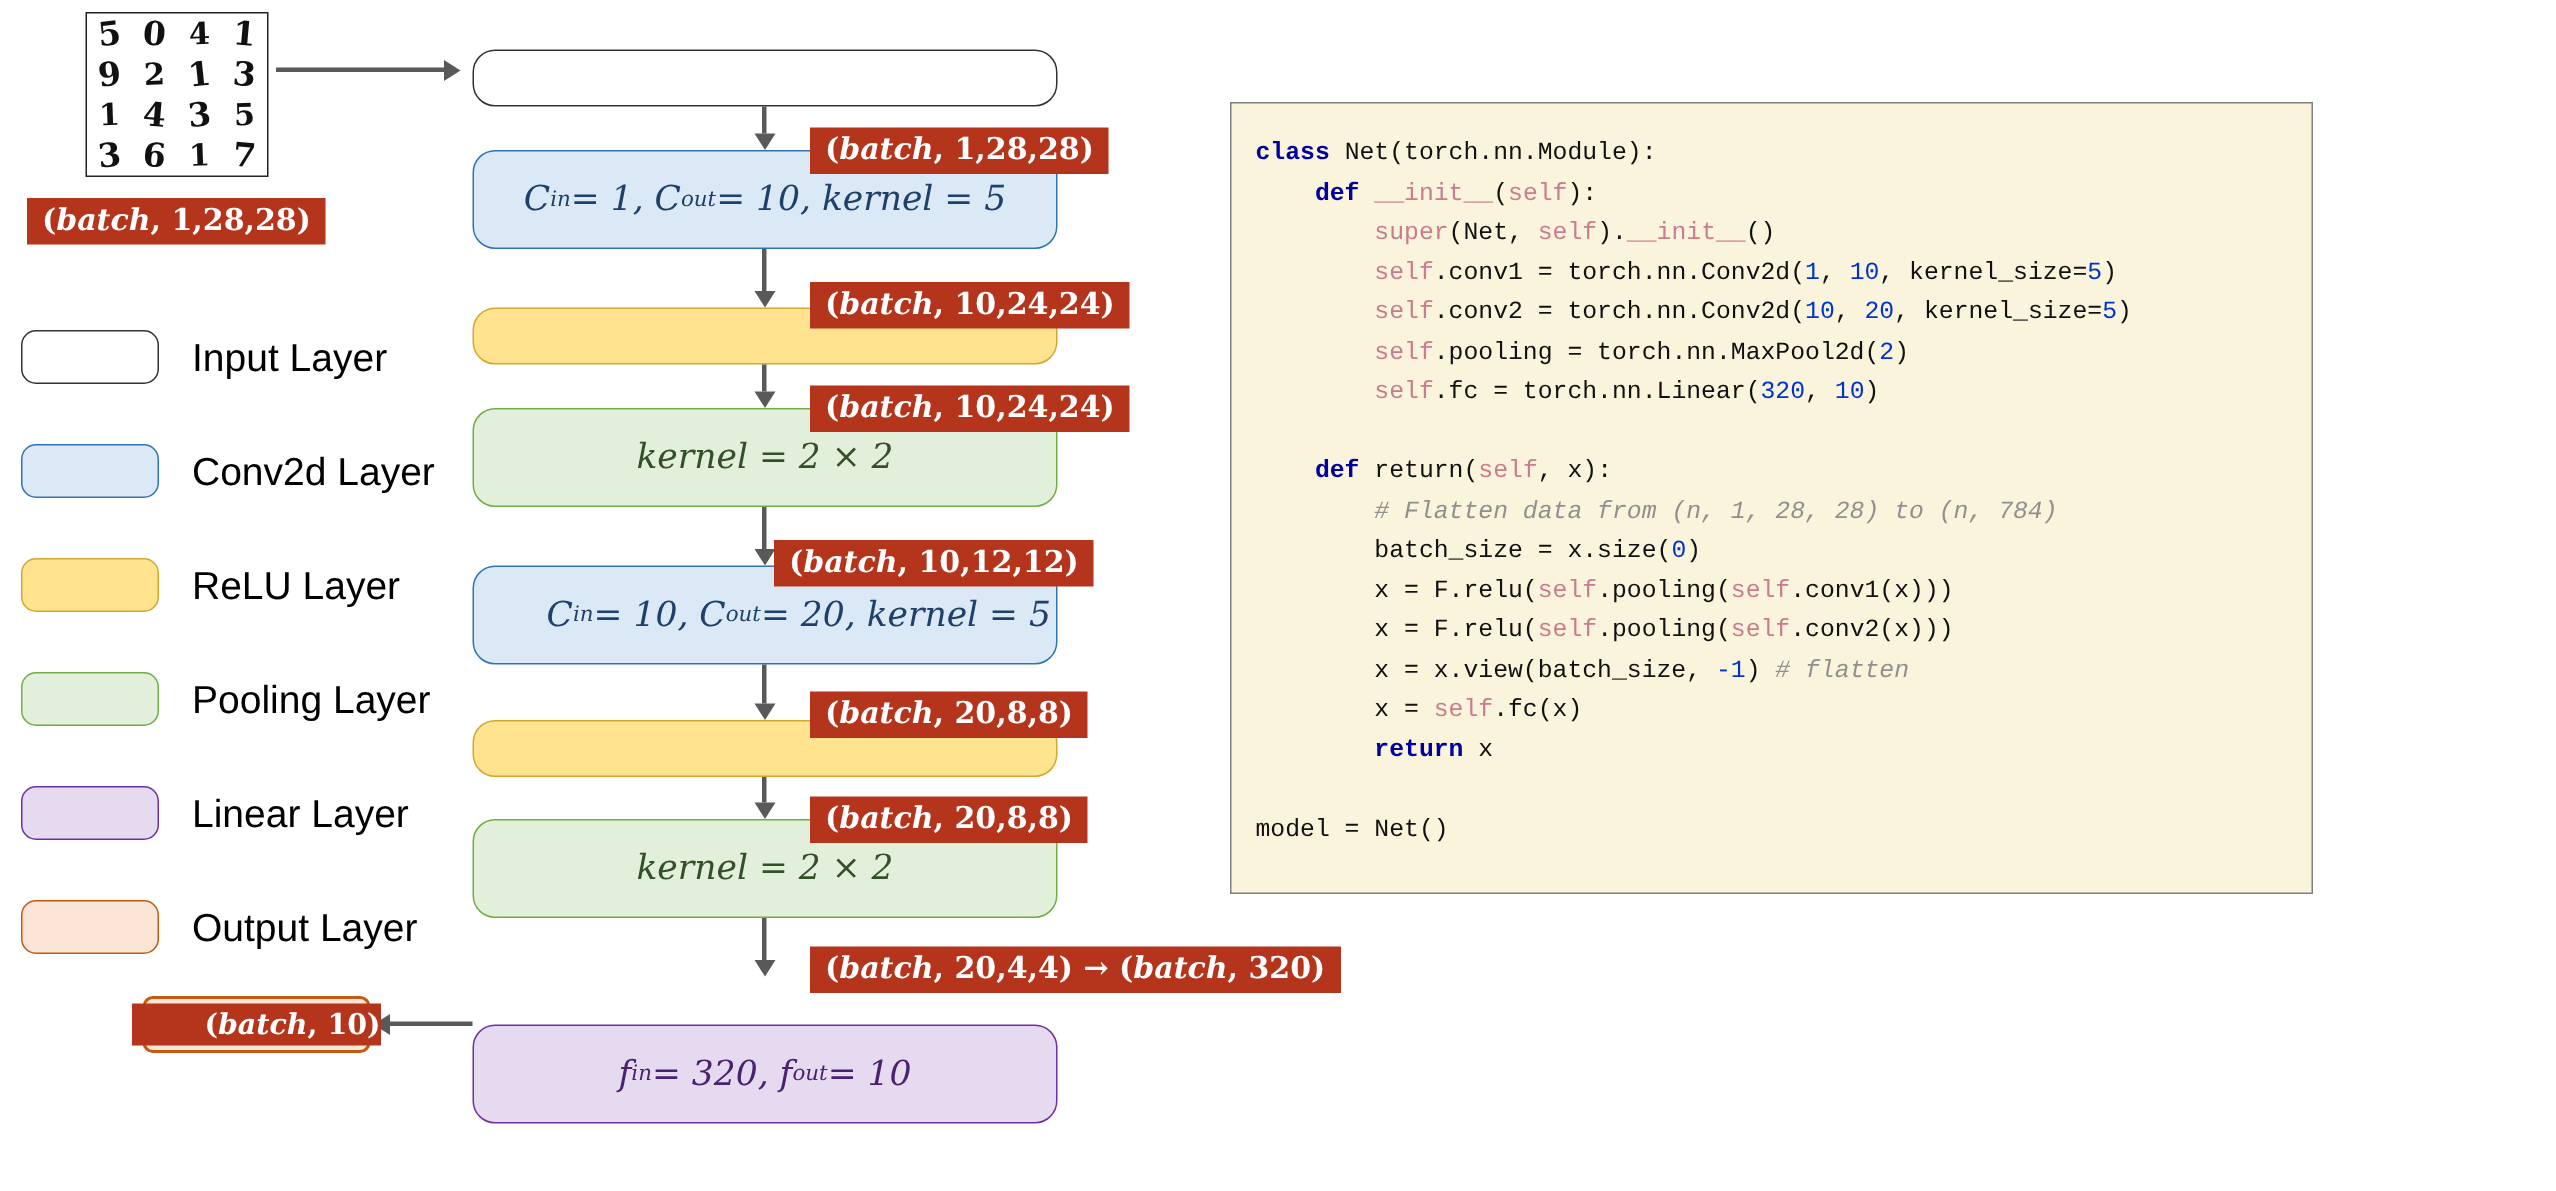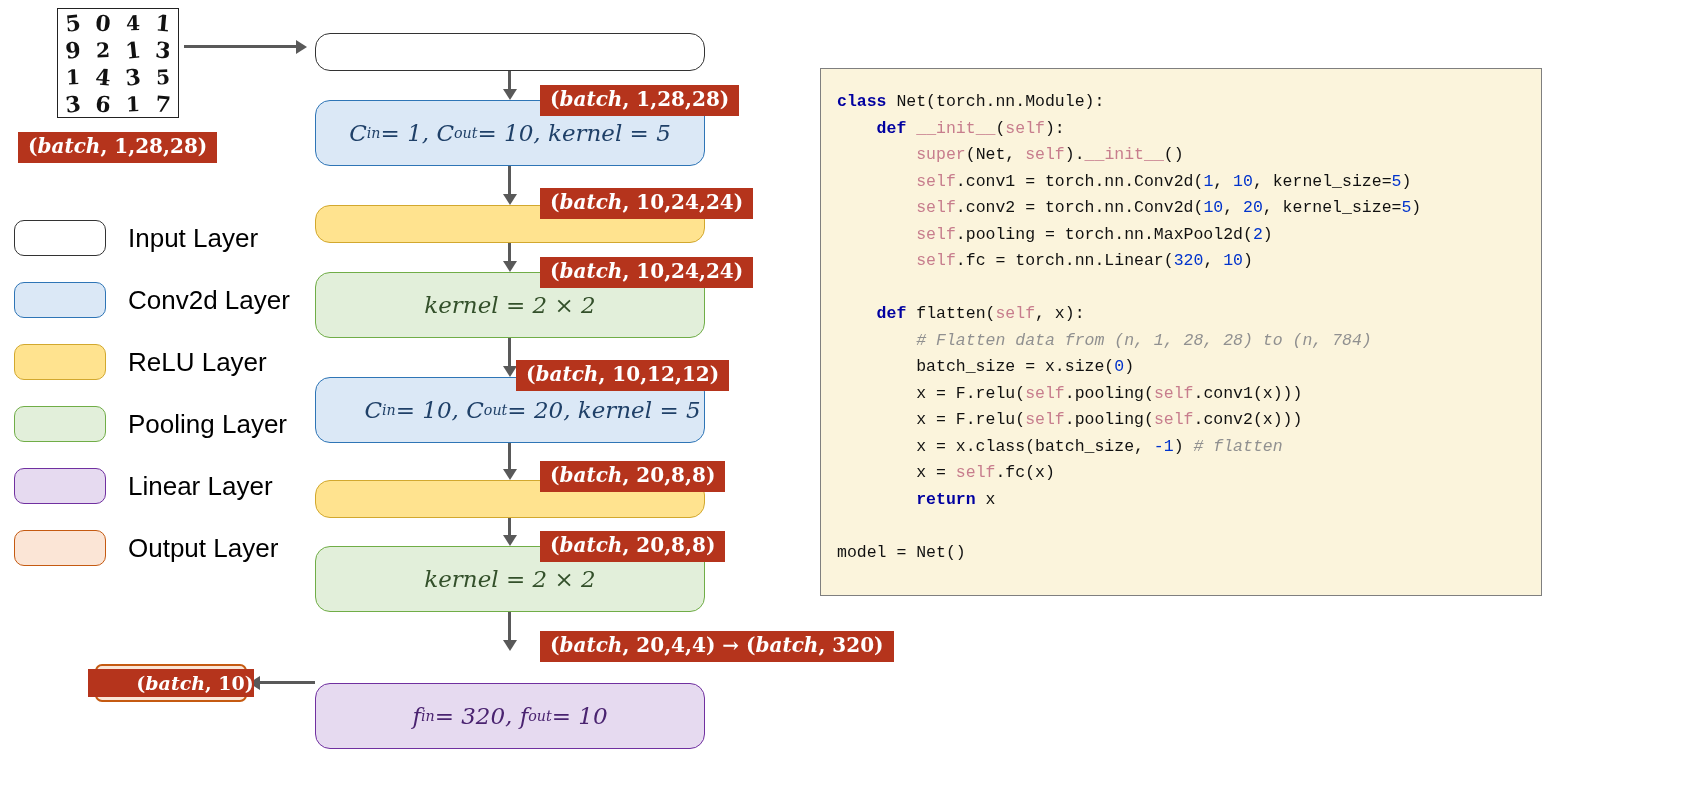--- a/index.html
+++ b/index.html
@@ -50,21 +50,21 @@
 
   
   .outbox{position:absolute;left:95px;top:664px;width:152px;height:38px;box-sizing:border-box;
           background:#fbe5d6;border:2px solid #c55a11;border-radius:7px;
           display:flex;align-items:center;justify-content:center;padding:3px;}
   .outbox .inner{background:#b5341c;color:#fff;width:100%;height:100%;
           display:flex;align-items:center;justify-content:center;
           font-family:"DejaVu Serif",serif;font-size:19px;font-weight:600;white-space:nowrap;padding-left:48px;}
 
   
-  .legend{position:absolute;left:14px;top:220px;display:flex;flex-direction:column;gap:26px;}
+  .legend{position:absolute;left:14px;top:220px;display:flex;flex-direction:column;gap:40px;}
   .legend-row{display:flex;align-items:center;gap:22px;}
   .legend-swatch{width:92px;height:36px;box-sizing:border-box;border-radius:10px;flex:0 0 auto;}
   .sw-input{background:#ffffff;border:1.8px solid #333333;}
   .sw-conv{background:#dbe8f6;border:1.8px solid #2e75b6;}
   .sw-relu{background:#ffe38f;border:1.8px solid #d2a82e;}
   .sw-pool{background:#e2efda;border:1.8px solid #70ad47;}
   .sw-linear{background:#e6daf0;border:1.8px solid #7030a0;}
   .sw-output{background:#fbe5d6;border:1.8px solid #c55a11;}
   .legend-label{font-size:26px;color:#000;}
 
@@ -168,26 +168,26 @@
   <div class="code-panel">
     <div>
         <div class="code-line"><span class="tok-kw">class</span><span class="tok-pl"> Net(torch.nn.Module):</span></div>
         <div class="code-line"><span class="tok-pl">    </span><span class="tok-kw">def</span><span class="tok-pl"> </span><span class="tok-sf">__init__</span><span class="tok-pl">(</span><span class="tok-sf">self</span><span class="tok-pl">):</span></div>
         <div class="code-line"><span class="tok-pl">        </span><span class="tok-sf">super</span><span class="tok-pl">(Net, </span><span class="tok-sf">self</span><span class="tok-pl">).</span><span class="tok-sf">__init__</span><span class="tok-pl">()</span></div>
         <div class="code-line"><span class="tok-pl">        </span><span class="tok-sf">self</span><span class="tok-pl">.conv1 = torch.nn.Conv2d(</span><span class="tok-num">1</span><span class="tok-pl">, </span><span class="tok-num">10</span><span class="tok-pl">, kernel_size=</span><span class="tok-num">5</span><span class="tok-pl">)</span></div>
         <div class="code-line"><span class="tok-pl">        </span><span class="tok-sf">self</span><span class="tok-pl">.conv2 = torch.nn.Conv2d(</span><span class="tok-num">10</span><span class="tok-pl">, </span><span class="tok-num">20</span><span class="tok-pl">, kernel_size=</span><span class="tok-num">5</span><span class="tok-pl">)</span></div>
         <div class="code-line"><span class="tok-pl">        </span><span class="tok-sf">self</span><span class="tok-pl">.pooling = torch.nn.MaxPool2d(</span><span class="tok-num">2</span><span class="tok-pl">)</span></div>
         <div class="code-line"><span class="tok-pl">        </span><span class="tok-sf">self</span><span class="tok-pl">.fc = torch.nn.Linear(</span><span class="tok-num">320</span><span class="tok-pl">, </span><span class="tok-num">10</span><span class="tok-pl">)</span></div>
         <div class="code-line">&nbsp;</div>
-        <div class="code-line"><span class="tok-pl">    </span><span class="tok-kw">def</span><span class="tok-pl"> flatten(</span><span class="tok-sf">self</span><span class="tok-pl">, x):</span></div>
+        <div class="code-line"><span class="tok-pl">    </span><span class="tok-kw">def</span><span class="tok-pl"> return(</span><span class="tok-sf">self</span><span class="tok-pl">, x):</span></div>
         <div class="code-line"><span class="tok-pl">        </span><span class="tok-com"># Flatten data from (n, 1, 28, 28) to (n, 784)</span></div>
         <div class="code-line"><span class="tok-pl">        batch_size = x.size(</span><span class="tok-num">0</span><span class="tok-pl">)</span></div>
         <div class="code-line"><span class="tok-pl">        x = F.relu(</span><span class="tok-sf">self</span><span class="tok-pl">.pooling(</span><span class="tok-sf">self</span><span class="tok-pl">.conv1(x)))</span></div>
         <div class="code-line"><span class="tok-pl">        x = F.relu(</span><span class="tok-sf">self</span><span class="tok-pl">.pooling(</span><span class="tok-sf">self</span><span class="tok-pl">.conv2(x)))</span></div>
-        <div class="code-line"><span class="tok-pl">        x = x.class(batch_size, </span><span class="tok-num">-1</span><span class="tok-pl">) </span><span class="tok-com"># flatten</span></div>
+        <div class="code-line"><span class="tok-pl">        x = x.view(batch_size, </span><span class="tok-num">-1</span><span class="tok-pl">) </span><span class="tok-com"># flatten</span></div>
         <div class="code-line"><span class="tok-pl">        x = </span><span class="tok-sf">self</span><span class="tok-pl">.fc(x)</span></div>
         <div class="code-line"><span class="tok-pl">        </span><span class="tok-kw">return</span><span class="tok-pl"> x</span></div>
         <div class="code-line">&nbsp;</div>
         <div class="code-line"><span class="tok-pl">model = Net()</span></div>
       </div>
   </div>
 
 </div>
 
 </body></html>

